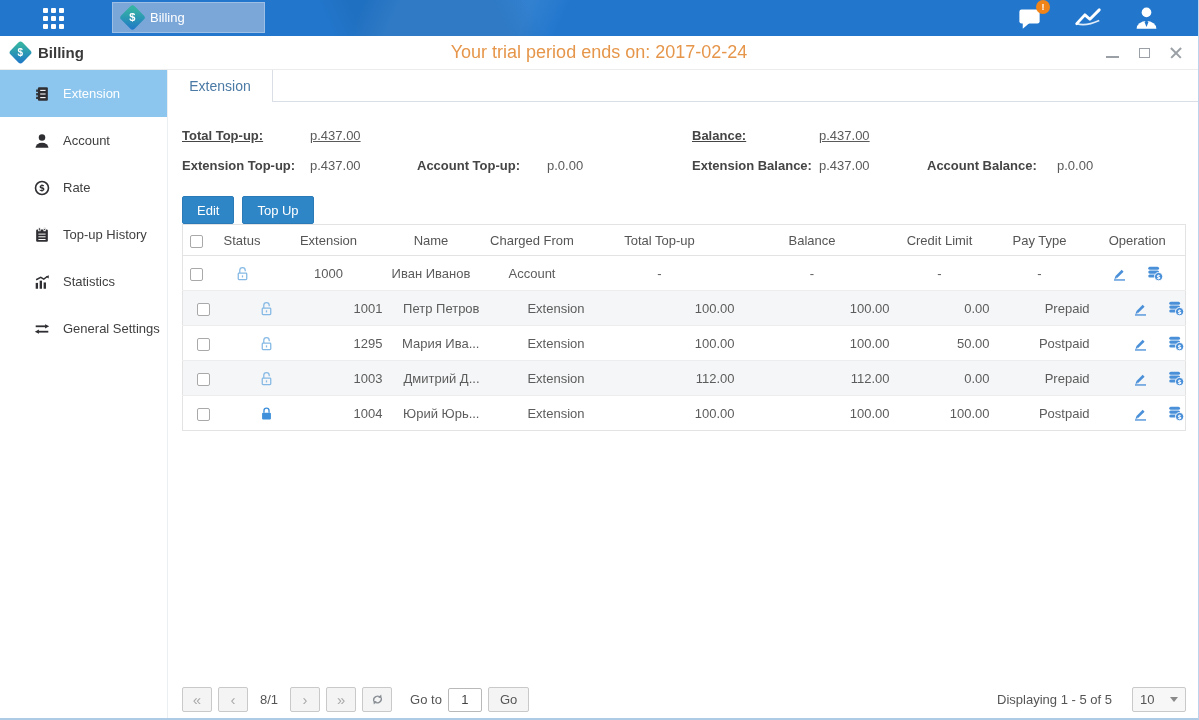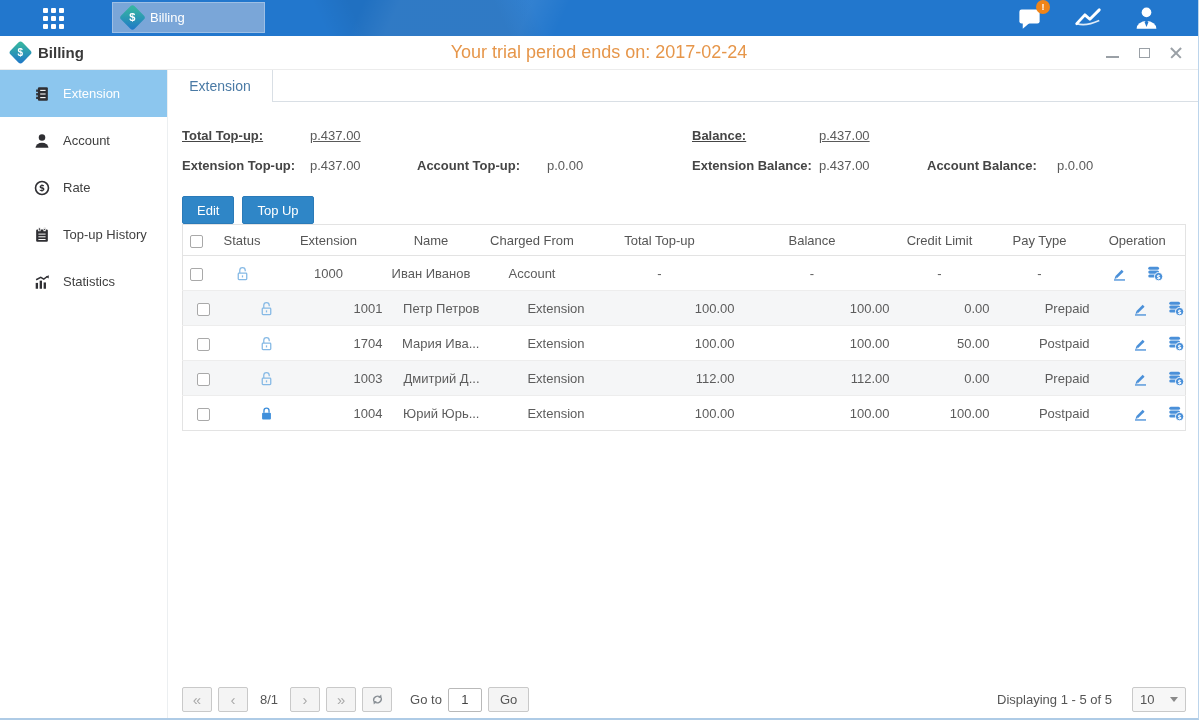--- a/index.html
+++ b/index.html
@@ -215,20 +215,29 @@
       </div>
       <div class="side-item">
         <svg viewBox="0 0 20 20" width="18" height="18">
             <rect x="3" y="11" width="2.6" height="6.5" fill="#2f2f33"></rect>
             <rect x="7.4" y="8.5" width="2.6" height="9" fill="#2f2f33"></rect>
             <rect x="11.8" y="10.5" width="2.6" height="7" fill="#2f2f33"></rect>
             <polyline points="3.5,7.5 8.6,4.8 12,6.8 16.2,3.6" fill="none" stroke="#2f2f33" stroke-width="1.6"></polyline>
             <polygon points="17.6,2.4 17.4,6.2 14.4,4.2" fill="#2f2f33"></polygon>
           </svg>
         <span>Statistics</span>
+      </div>
+      <div class="side-item">
+        <svg viewBox="0 0 20 20" width="18" height="18">
+            <line x1="3" y1="7" x2="14" y2="7" stroke="#2f2f33" stroke-width="2"></line>
+            <polygon points="18,7 13.4,4.6 13.4,9.4" fill="#2f2f33"></polygon>
+            <line x1="6" y1="13" x2="17" y2="13" stroke="#2f2f33" stroke-width="2"></line>
+            <polygon points="2,13 6.6,10.6 6.6,15.4" fill="#2f2f33"></polygon>
+          </svg>
+        <span>General Settings</span>
       </div>
     </div>
 
     <div class="main">
       <div class="tabrow">
         <div class="tab">Extension</div>
         <div class="tabrest"></div>
       </div>
 
       <div class="content">
@@ -354,21 +363,21 @@
             </tr>
             <tr>
               <td><span class="checkbox"></span></td>
               <td><span class="lock unlocked">
                     <svg viewBox="0 0 20 20" width="17" height="17">
                       <path d="M6.8 9.5 V6.2 a3.2 3.2 0 0 1 6.4 0 V7.3" fill="none" stroke="#85b9e5" stroke-width="1.5"></path>
                       <rect x="5" y="9.5" width="10" height="7.8" rx="1" fill="none" stroke="#85b9e5" stroke-width="1.5"></rect>
                       <line x1="10" y1="12.2" x2="10" y2="14.6" stroke="#85b9e5" stroke-width="1.5"></line>
                     </svg>
                   </span></td>
-              <td>1704</td>
+              <td>1295</td>
               <td>Мария Ива...</td>
               <td>Extension</td>
               <td>100.00</td>
               <td>100.00</td>
               <td>50.00</td>
               <td>Postpaid</td>
               <td>
                 <span class="opicon">
                     <svg viewBox="0 0 20 20" width="17" height="17">
                       <polygon points="5,13.2 12.6,5.6 14.8,7.8 7.2,15.4" fill="#4a90d9"></polygon>

